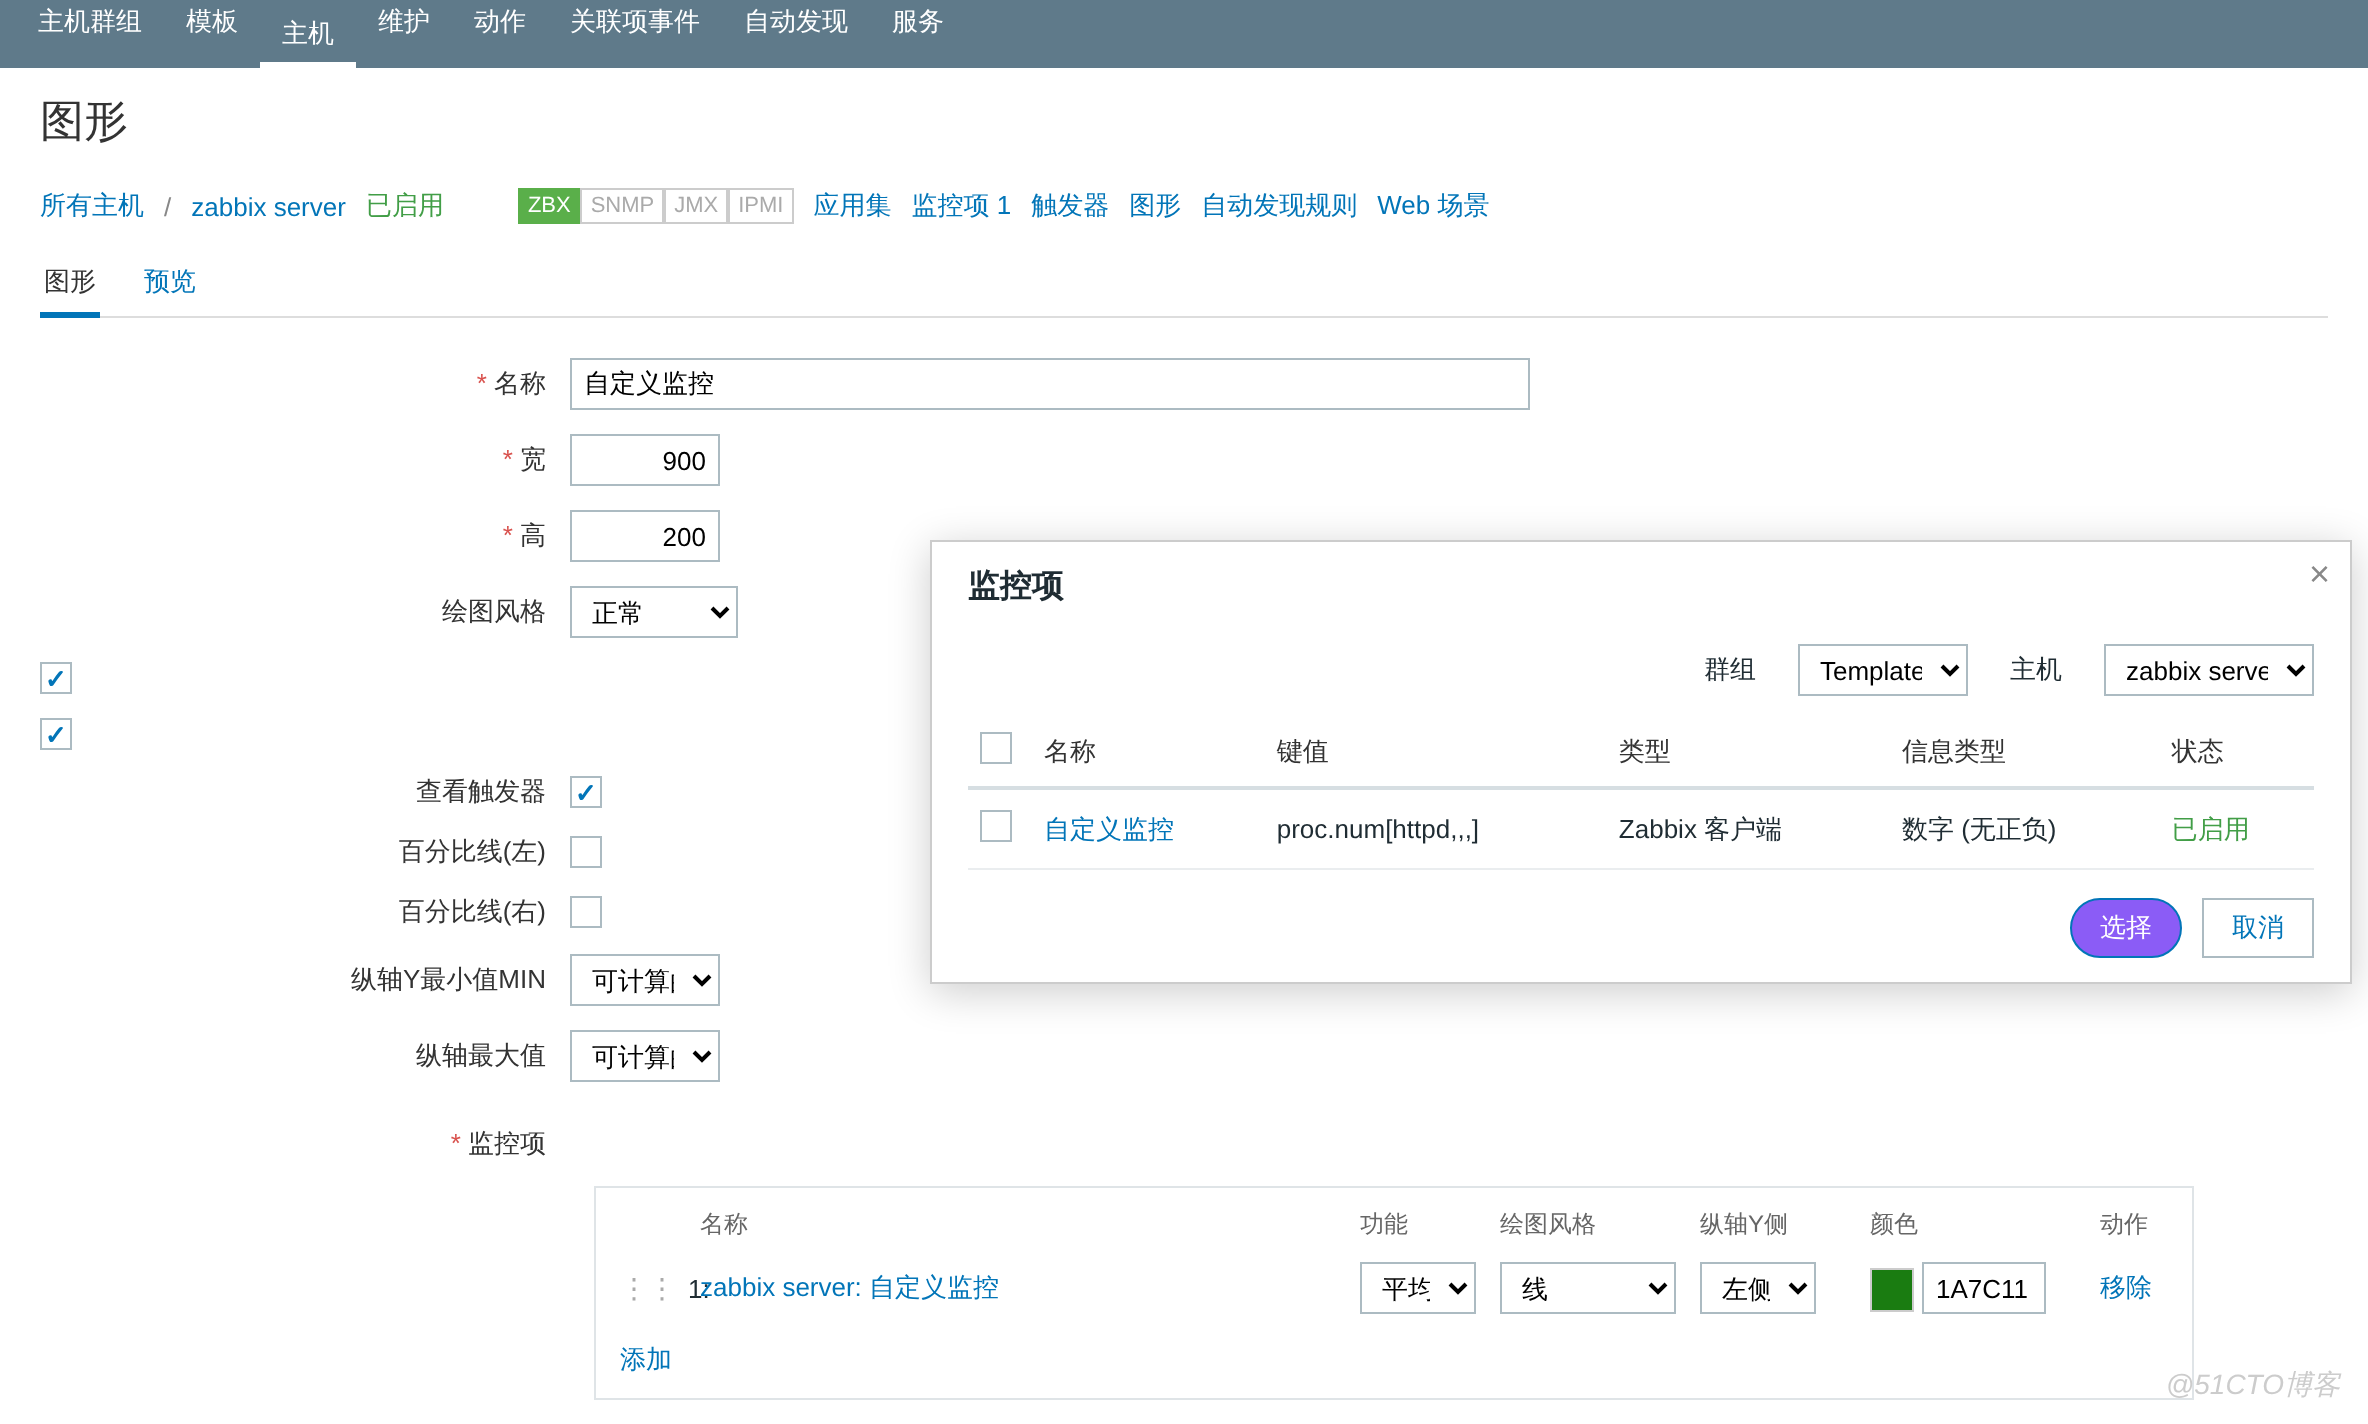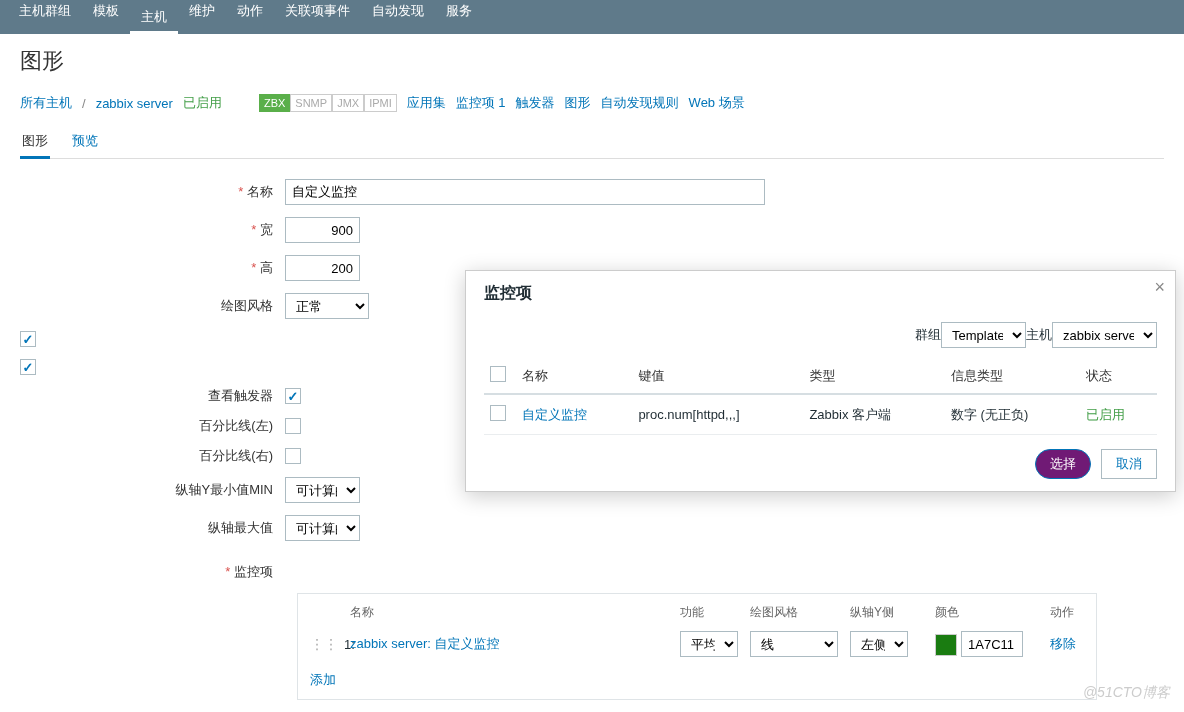--- a/index.html
+++ b/index.html
@@ -36,25 +36,25 @@
 .col-fn { width: 70px; }
 .col-style { width: 100px; }
 .col-side { width: 85px; }
 .col-color { width: 115px; }
 .items-row { display: flex; align-items: center; font-size: 13px; }
 .drag { color: #aaa; font-size: 14px; cursor: move; margin-right: 6px; }
 .link { color: #0275b8; text-decoration: none; }
 .color-swatch { width: 22px; height: 22px; background: #1A7C11; border: 1px solid #ccc; display: inline-block; vertical-align: middle; margin-right: 4px; }
 .color-input { width: 62px; height: 24px; }
 .btn { border: 1px solid #acbbc2; background: #fff; color: #0275b8; padding: 5px 14px; font-size: 13px; cursor: pointer; }
-.btn.primary { background: #701a75; color: #fff; border-color: #0275b8; border-radius: 15px; }
+.btn.primary { background: #8b5cf6; color: #fff; border-color: #0275b8; border-radius: 15px; }
 .modal { position: absolute; top: 270px; left: 465px; right: 8px; background: #fff; border: 1px solid #ccc; box-shadow: 0 4px 20px rgba(0,0,0,0.2); padding: 12px 18px; }
 .modal-close { position: absolute; top: 6px; right: 10px; color: #888; cursor: pointer; font-size: 18px; }
 .modal-title { font-size: 16px; font-weight: bold; margin-bottom: 18px; }
-.modal-filter { display: flex; justify-content: flex-end; align-items: center; gap: 0; margin-bottom: 10px; }
+.modal-filter { display: flex; justify-content: flex-end; align-items: center; gap: 21px; margin-bottom: 10px; }
 .modal-table { width: 100%; border-collapse: collapse; }
 .modal-table th { text-align: left; color: #333; font-weight: normal; padding: 8px 6px; border-bottom: 2px solid #d6dee2; font-size: 13px; }
 .modal-table td { padding: 10px 6px; border-bottom: 1px solid #eaedef; font-size: 13px; }
 .modal-footer { display: flex; justify-content: flex-end; gap: 10px; margin-top: 14px; }
 .watermark { position: absolute; bottom: 10px; right: 14px; color: #ccc; font-size: 14px; font-style: italic; }
 th .checkbox, td .checkbox { margin: 0; }
 </style>
 </head>
 <body>
 

